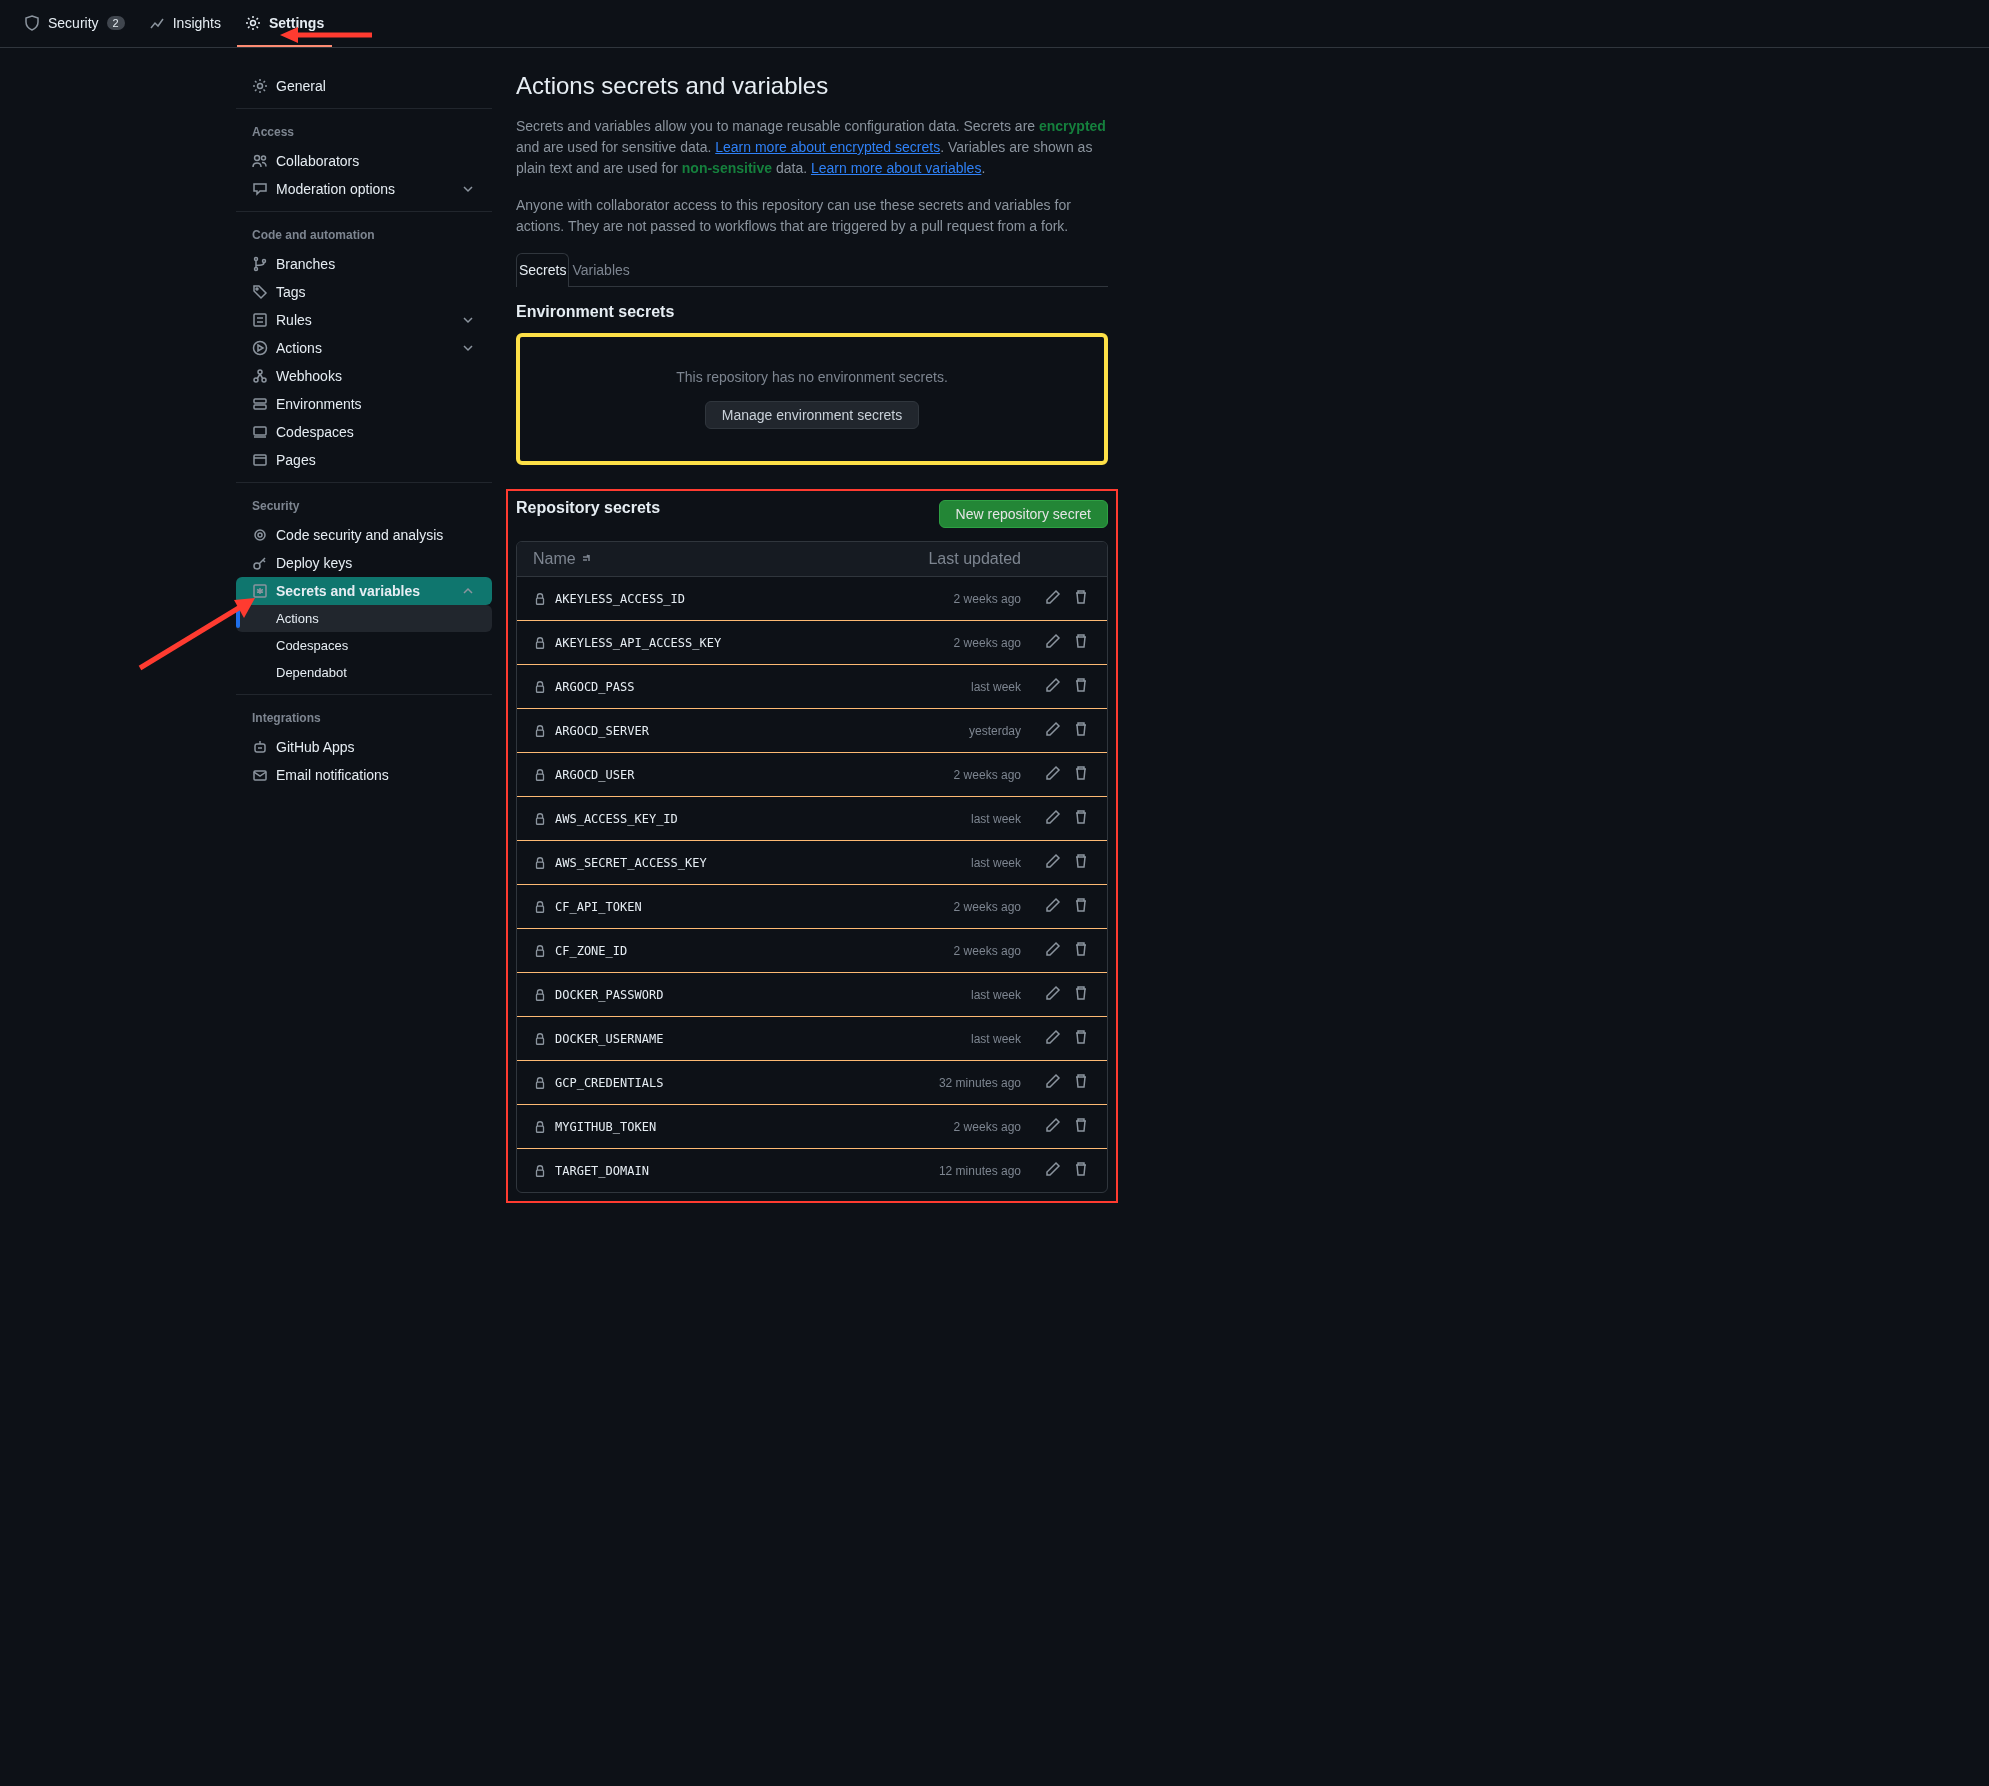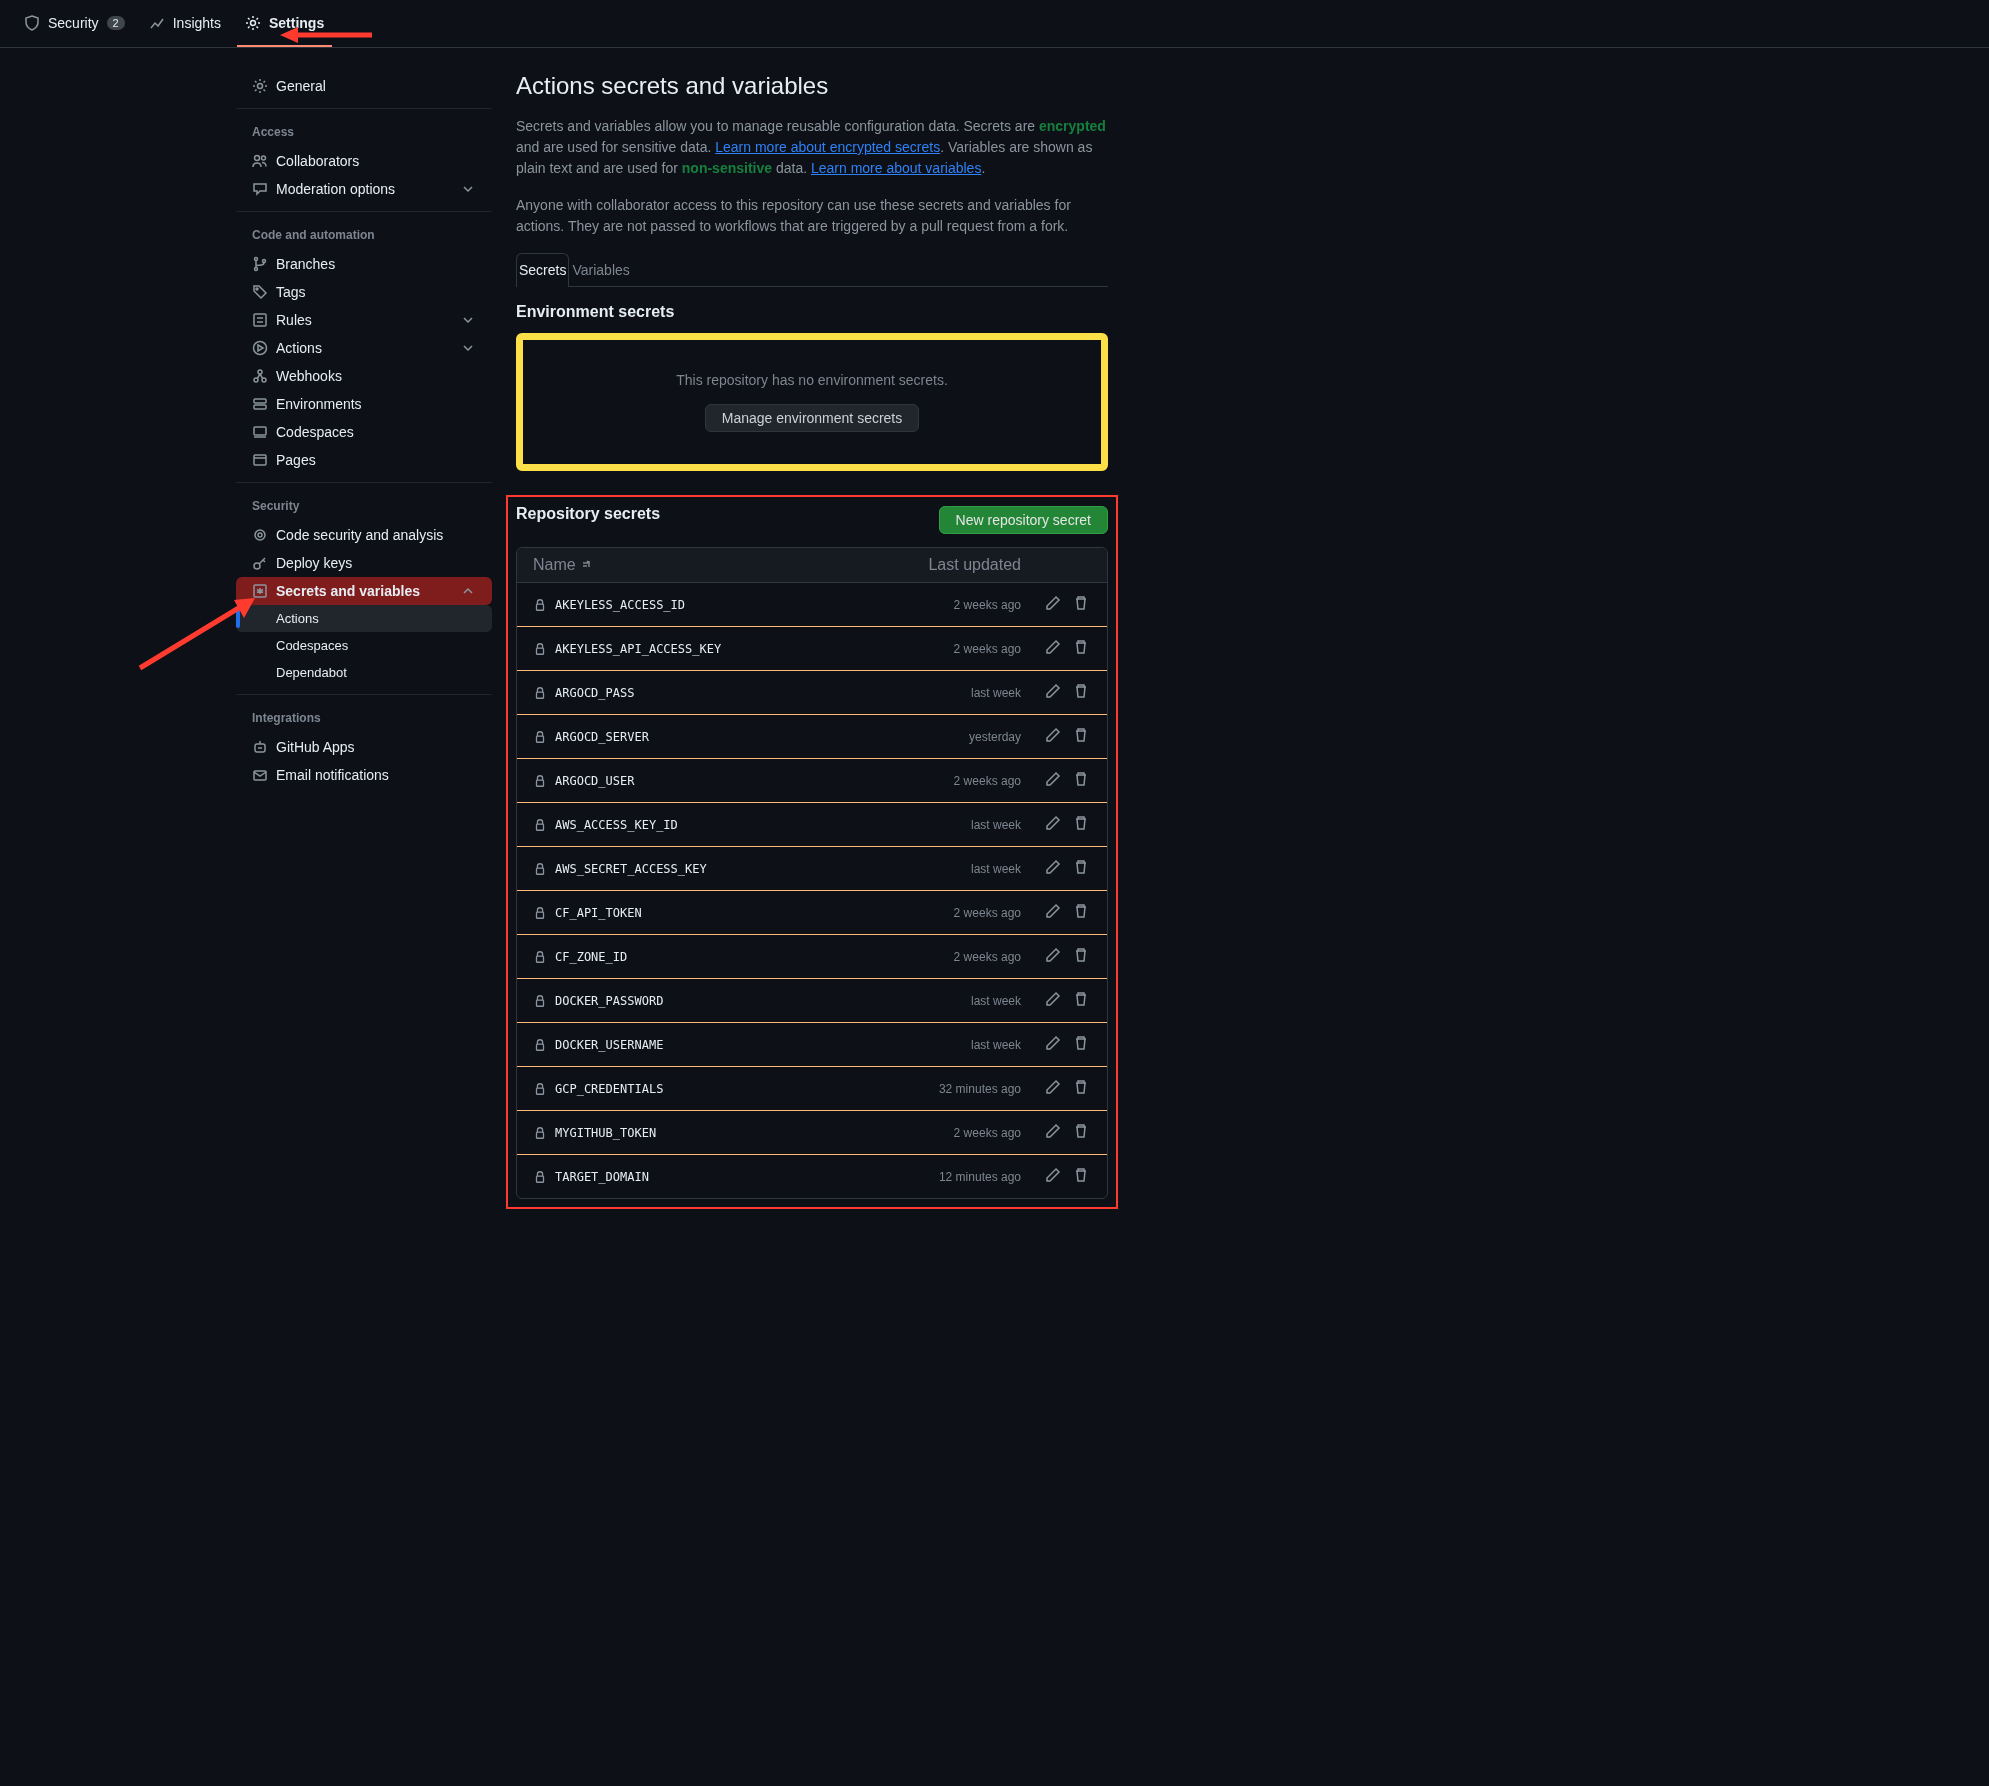--- a/index.html
+++ b/index.html
@@ -78,21 +78,21 @@
 }
 .side-item {
   display: flex;
   align-items: center;
   gap: 8px;
   padding: 6px 16px;
   color: #e6edf3;
   cursor: pointer;
   border-radius: 6px;
 }
-.side-item.active { background: #7f1d1d; font-weight: 600; }
+.side-item.active { background: #0f766e; font-weight: 600; }
 .side-item.sub {
   padding-left: 40px;
   font-size: 13px;
 }
 .side-item.sub.selected {
   background: #21262d;
   position: relative;
 }
 .side-item.sub.selected::before {
   content: "";
@@ -135,21 +135,21 @@
 .subtab.active {
   color: #e6edf3;
   border-color: #30363d;
   background: #0d1117;
   margin-bottom: -1px;
 }
 
 h2 { font-size: 16px; font-weight: 600; margin-bottom: 12px; }
 
 .env-empty {
-  border: 7px solid #fde047;
+  border: 4px solid #fde047;
   border-radius: 6px;
   padding: 32px;
   text-align: center;
   margin-bottom: 24px;
 }
 .env-empty p { color: #7d8590; margin-bottom: 16px; }
 .btn {
   background: #21262d;
   border: 1px solid #30363d;
   color: #c9d1d9;

